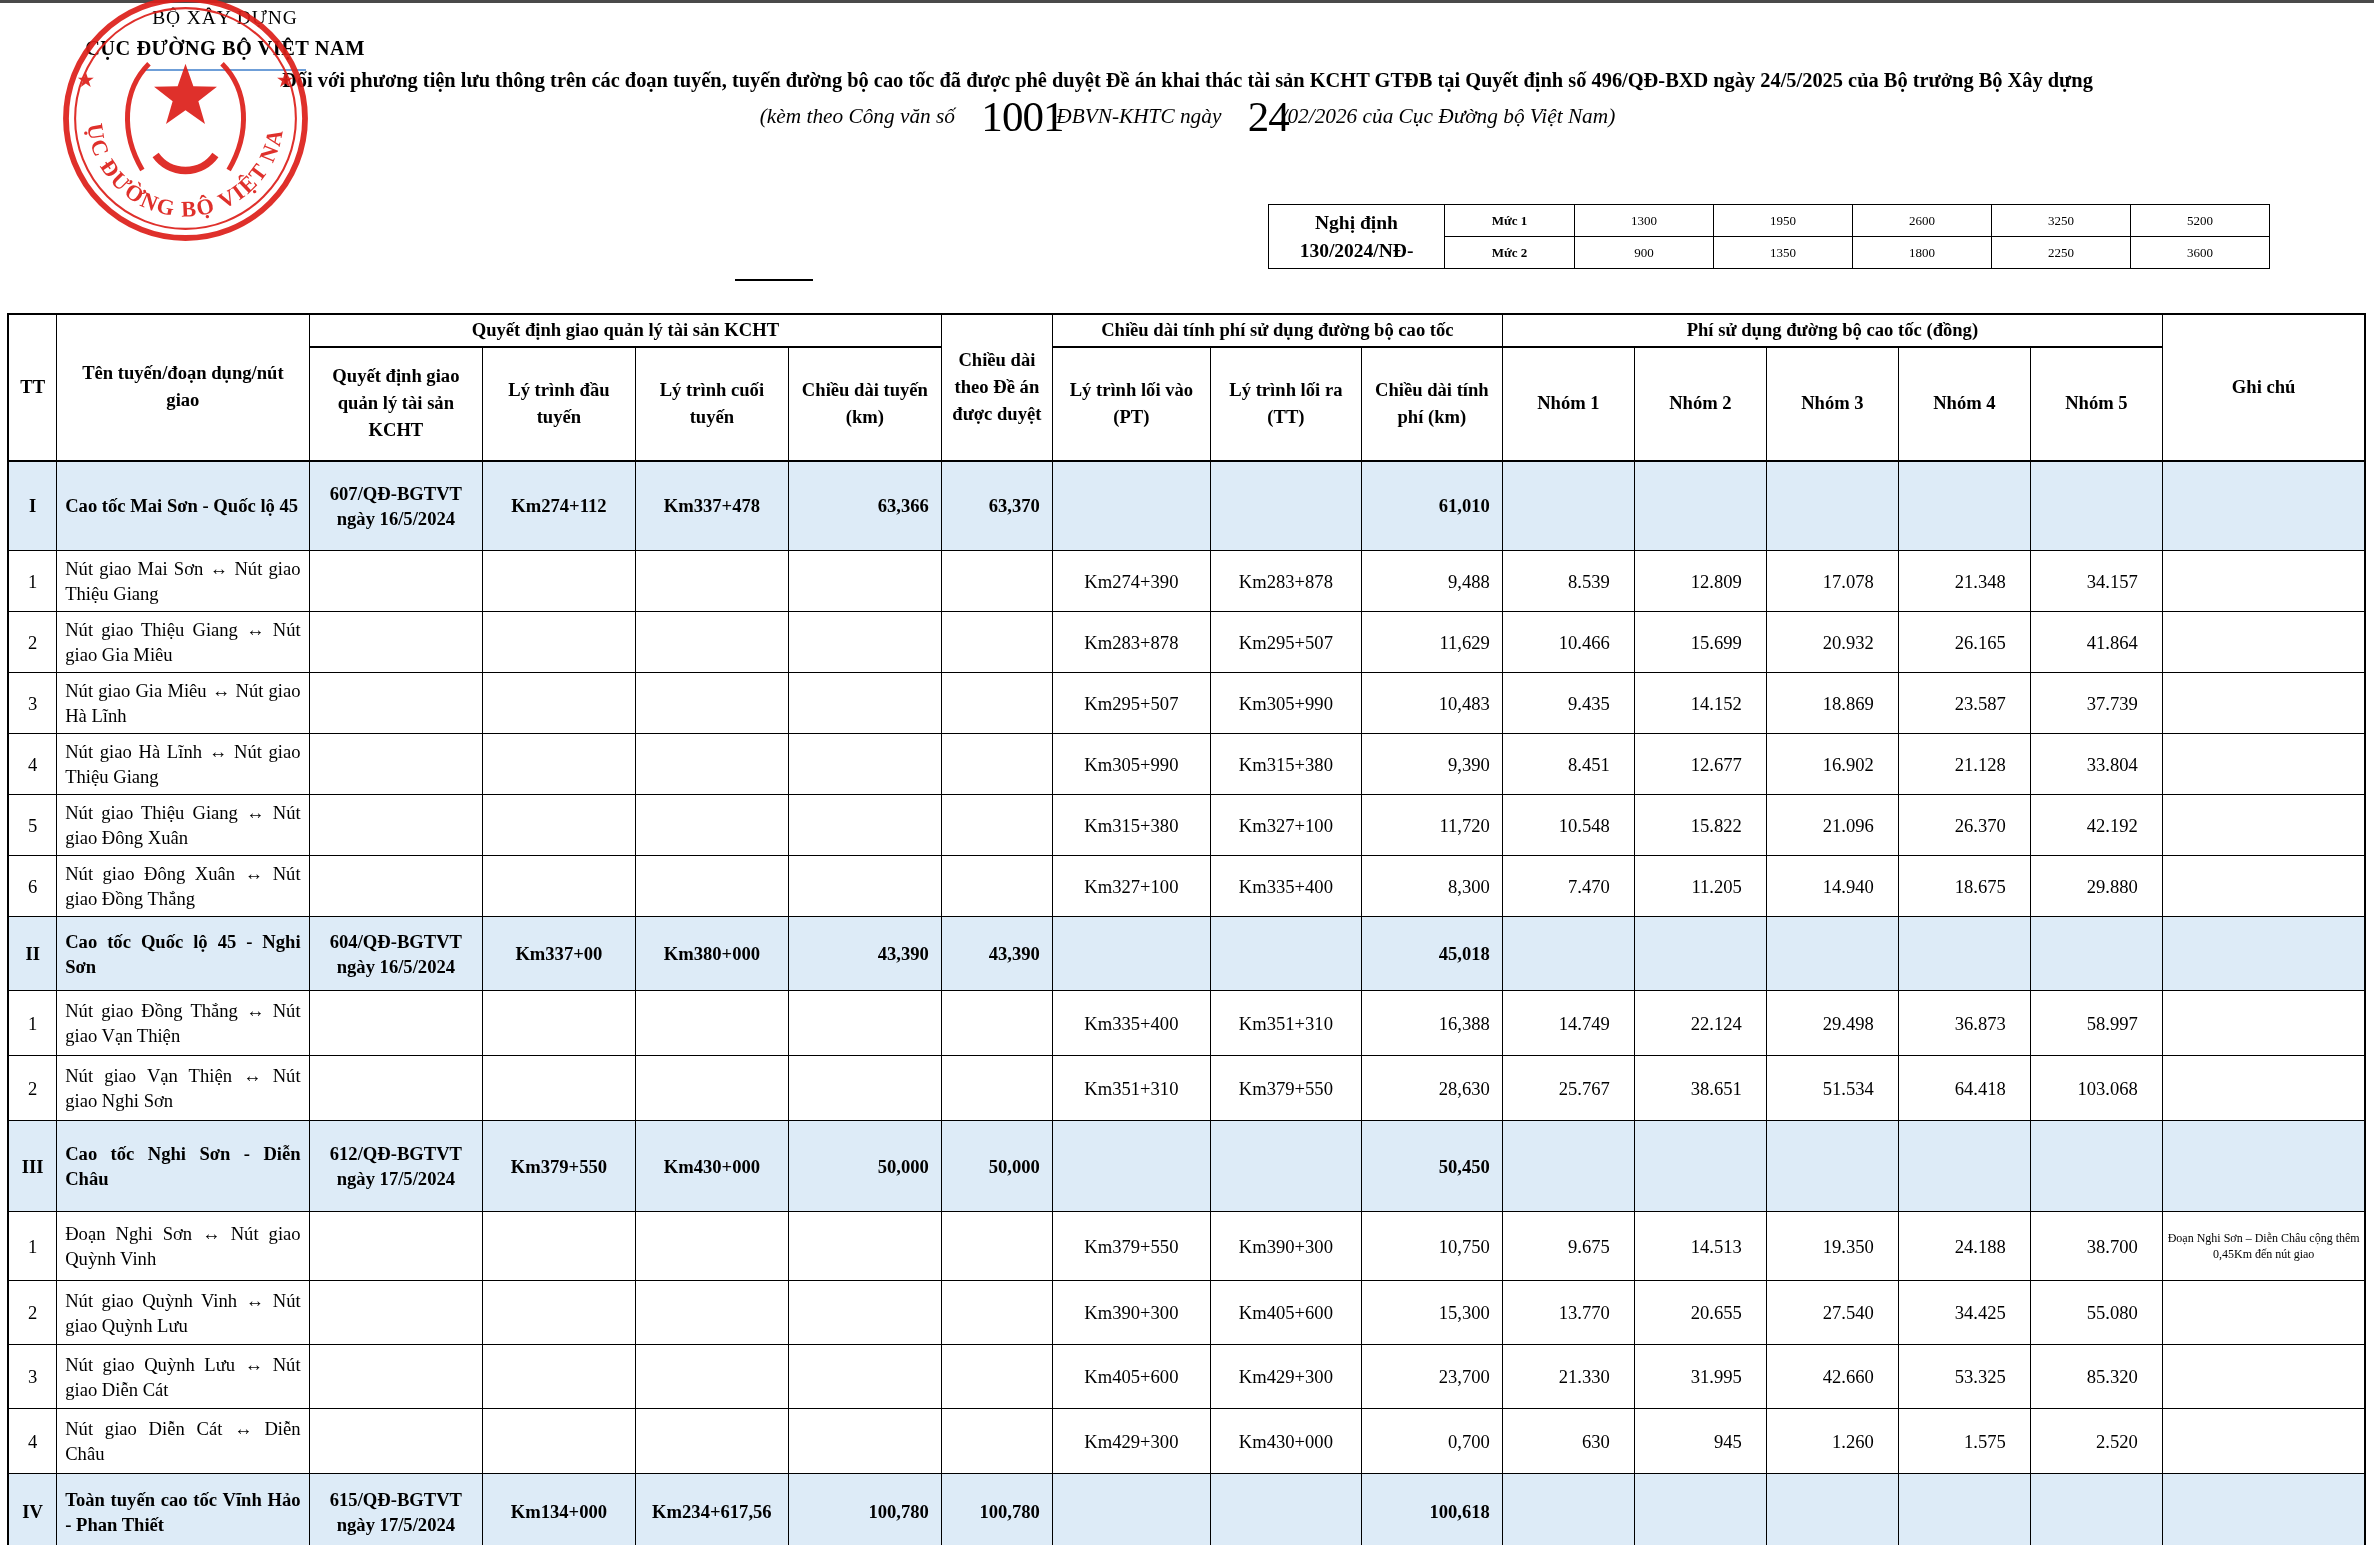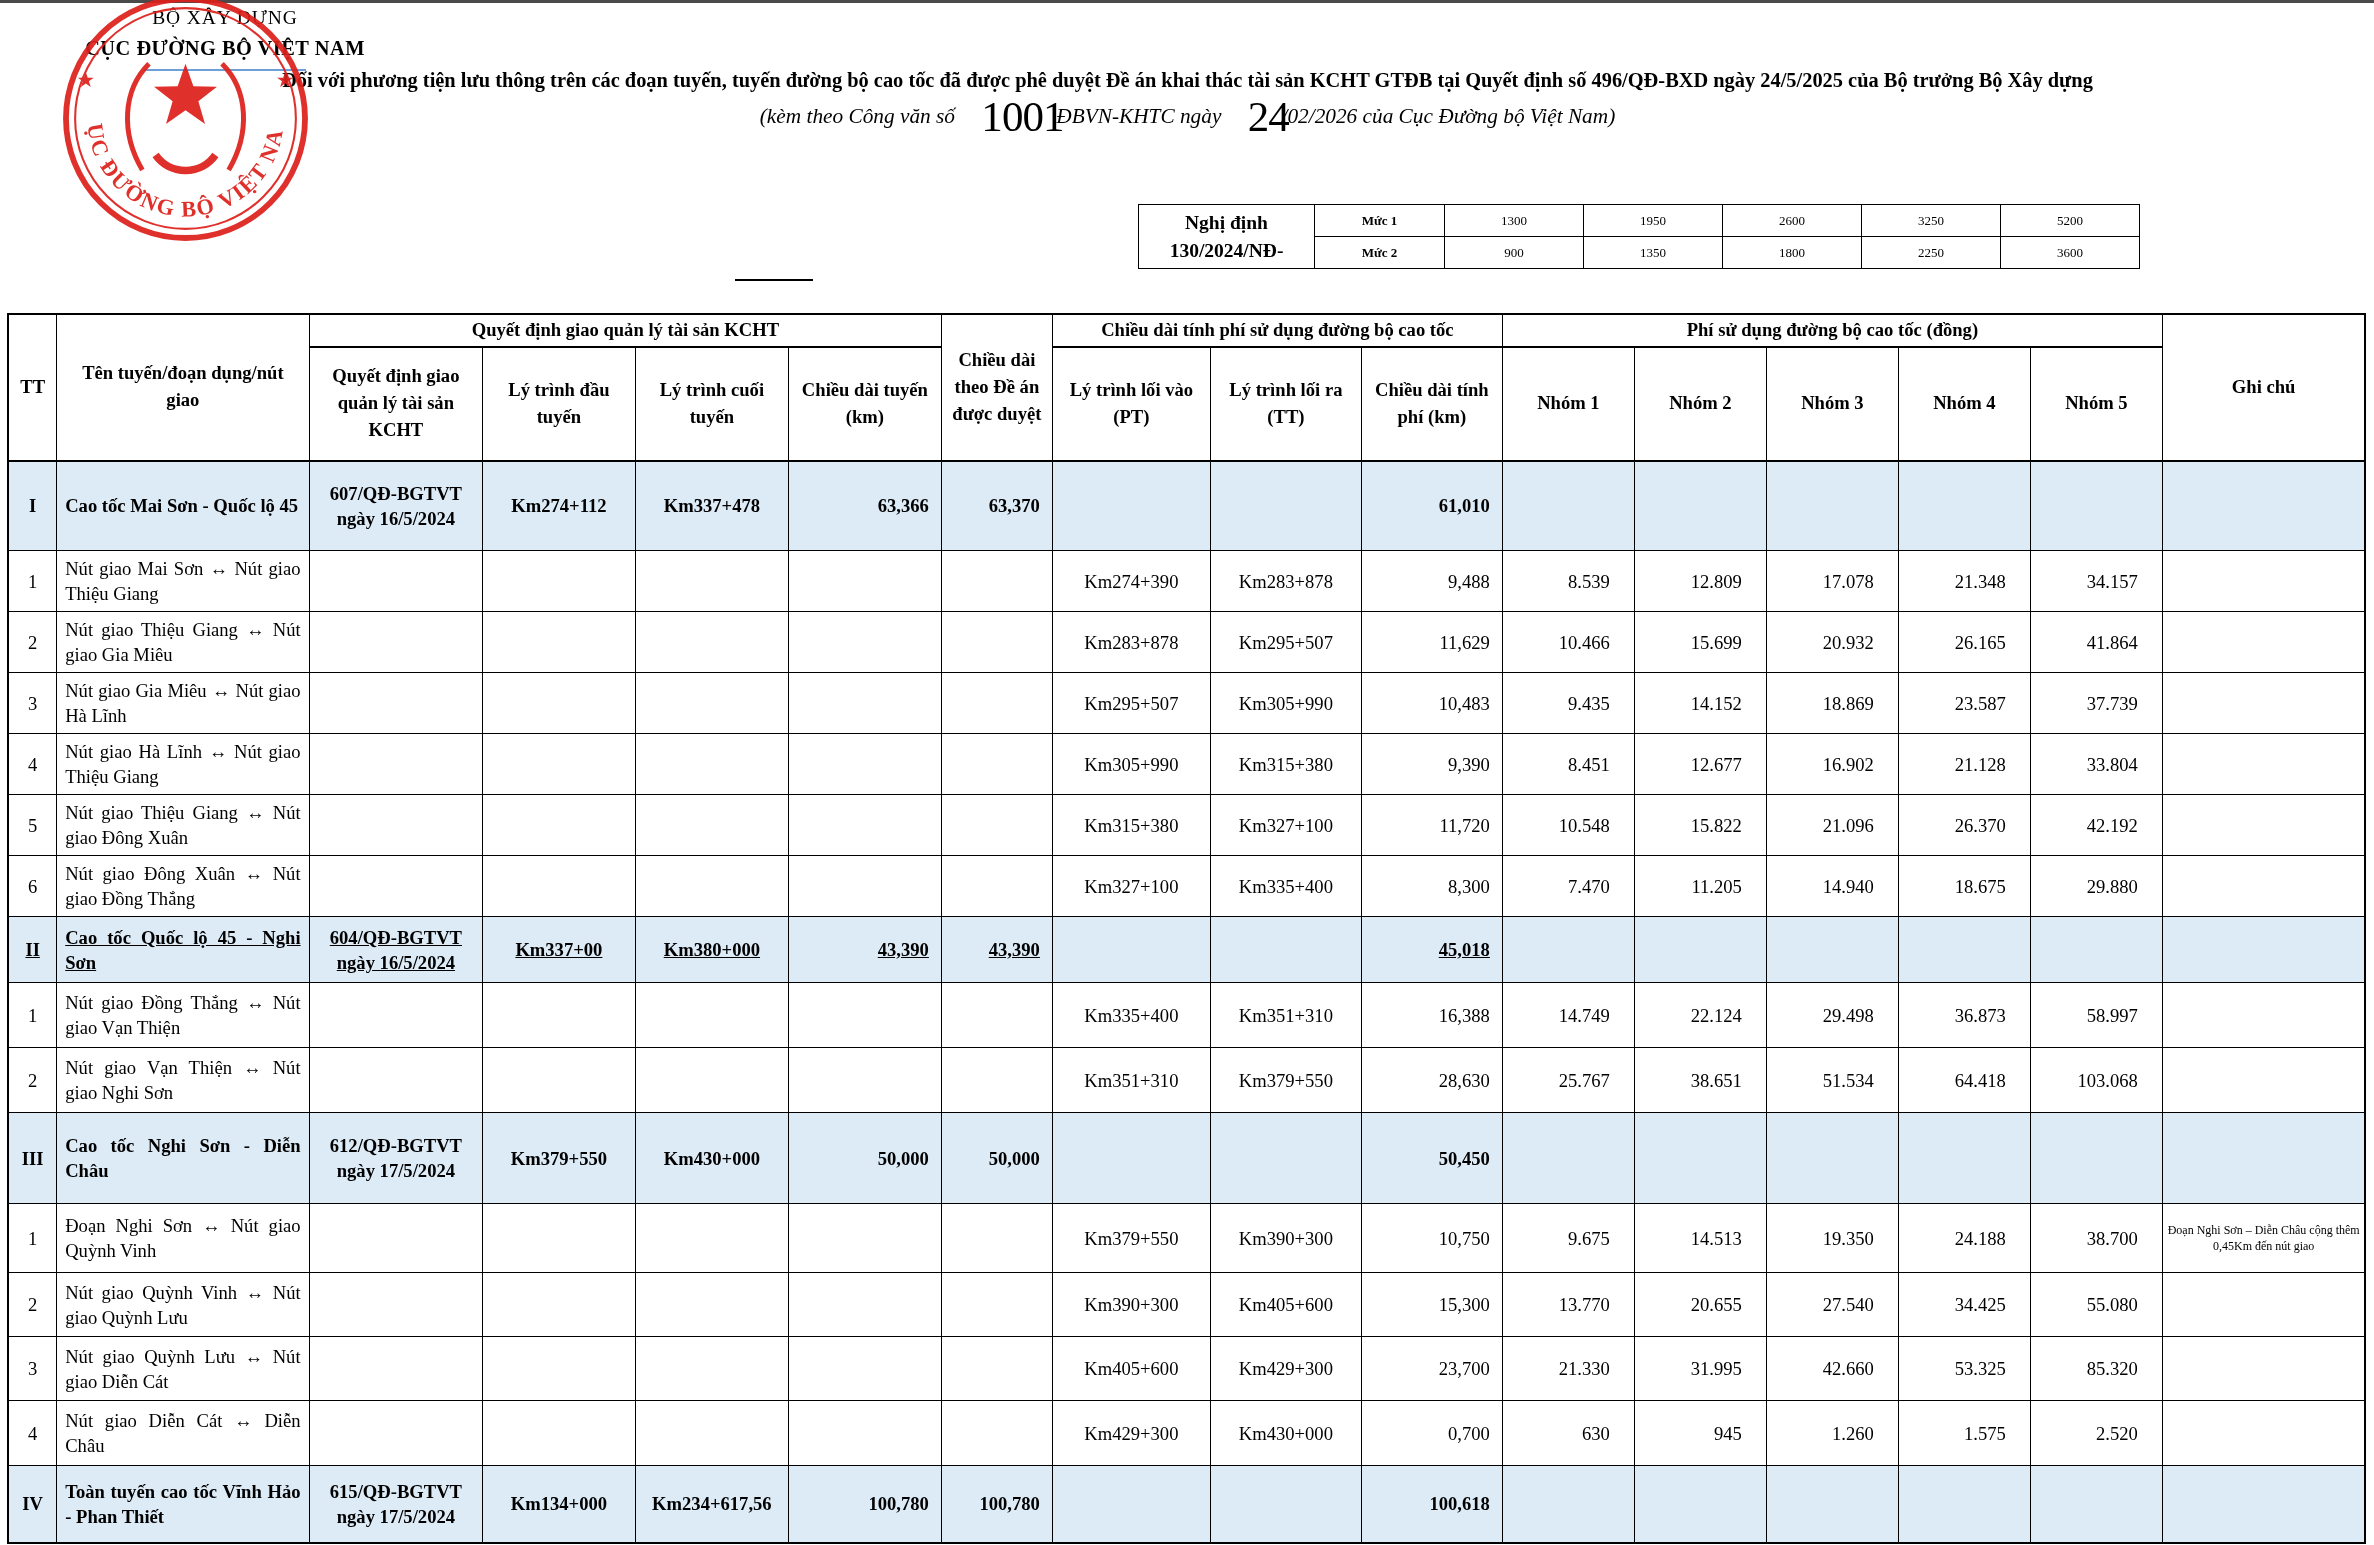--- a/index.html
+++ b/index.html
@@ -20,21 +20,21 @@
   .title{position:absolute;left:0;top:33px;width:100%;text-align:center;
          font-size:25px;font-weight:bold;}
   .subtitle{position:absolute;left:0;top:69px;width:100%;text-align:center;
             font-size:20.4px;font-weight:bold;white-space:nowrap;}
   .note{position:absolute;left:0;top:95px;width:100%;text-align:center;
         font-style:italic;font-size:21.3px;}
   .note .big{font-style:normal;font-size:43px;line-height:1;vertical-align:-8.3px;
              margin:0 -7.4px 0 21px;letter-spacing:-0.9px;}
 
   
-  .decree{position:absolute;left:1138px;top:204px;border-collapse:collapse;table-layout:fixed;}
+  .decree{position:absolute;left:1268px;top:204px;border-collapse:collapse;table-layout:fixed;}
   .decree td{border:1.9px solid #000;height:31px;text-align:center;font-size:13px;padding:0 3.7px;}
   .decree .dlabel{font-weight:bold;font-size:19.5px;line-height:1.4;}
   .decree .dmuc{font-weight:bold;}
   .sep{position:absolute;left:735px;top:279px;width:78px;height:1.9px;background:#000;}
 
   
   .main{position:absolute;left:7.4px;top:313px;border-collapse:collapse;table-layout:fixed;
         border:2.8px solid #000;}
   .main th,.main td{border:1.9px solid #000;overflow:hidden;}
   .main thead th{font-size:18.6px;font-weight:bold;text-align:center;vertical-align:middle;
@@ -287,21 +287,21 @@
           <td class="c-km">Km327+100</td>
           <td class="c-km">Km335+400</td>
           <td class="c-num">8,300</td>
           <td class="c-fee">7.470</td>
           <td class="c-fee">11.205</td>
           <td class="c-fee">14.940</td>
           <td class="c-fee">18.675</td>
           <td class="c-fee">29.880</td>
           <td class="c-note"></td>
         </tr>
-        <tr class="section" style="height: 66px; text-decoration: underline;">
+        <tr class="section" style="height: 74px;">
           <td class="c-tt">II</td>
           <td class="c-name">Cao tốc Quốc lộ 45 - Nghi Sơn</td>
           <td class="c-dec">604/QĐ-BGTVT ngày 16/5/2024</td>
           <td class="c-km">Km337+00</td>
           <td class="c-km">Km380+000</td>
           <td class="c-num">43,390</td>
           <td class="c-num">43,390</td>
           <td class="c-km"></td>
           <td class="c-km"></td>
           <td class="c-num">45,018</td>

